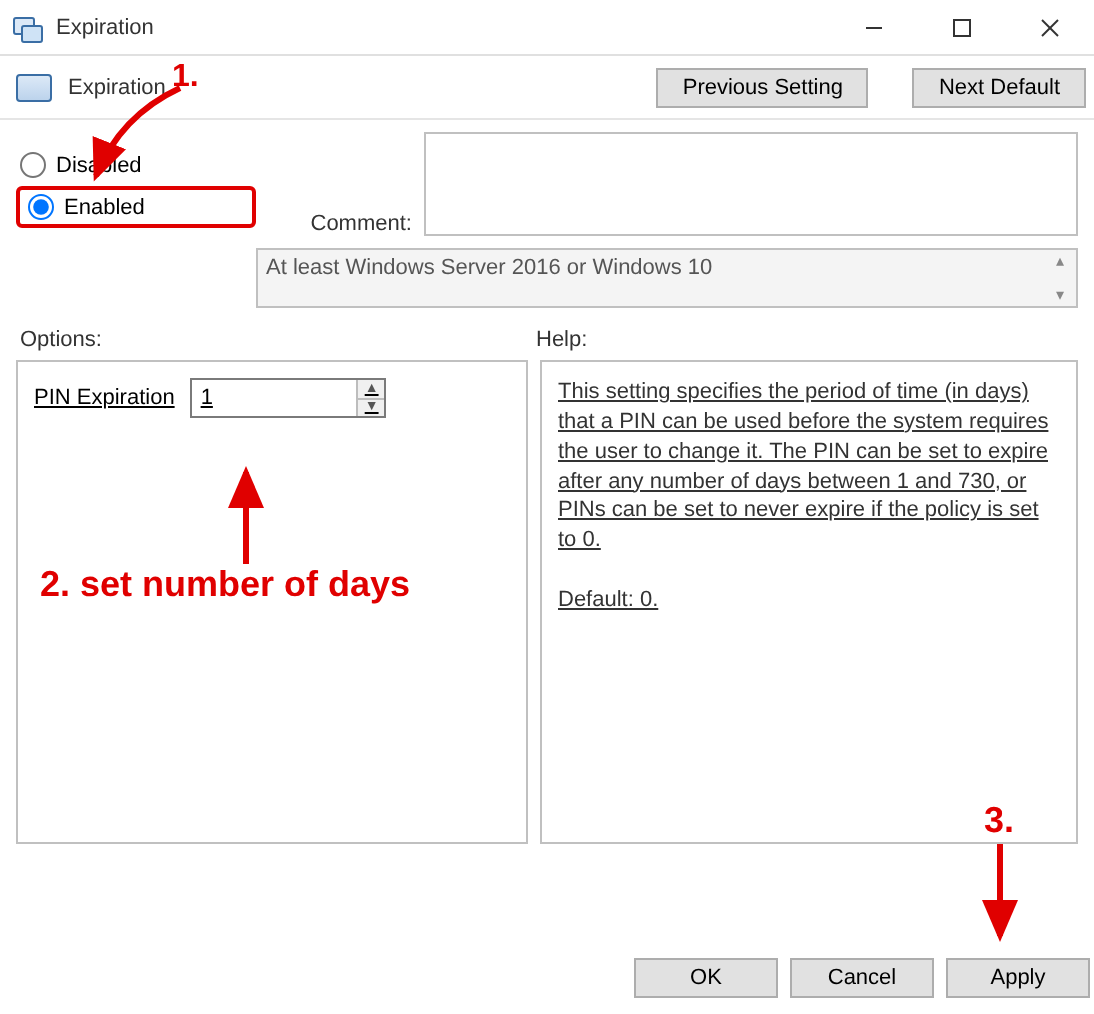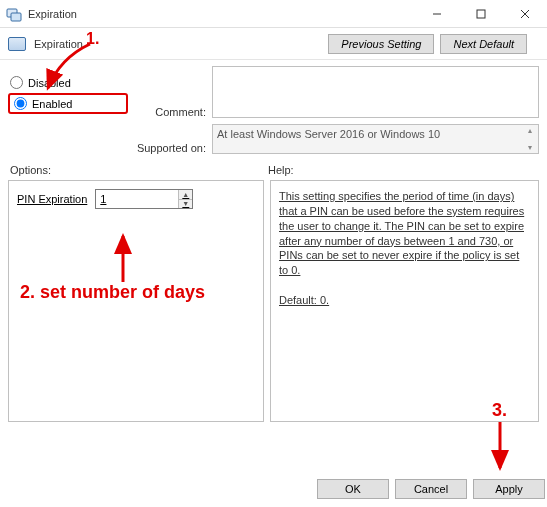--- a/index.html
+++ b/index.html
@@ -46,24 +46,23 @@
   }
   .subheader .sh-icon {
     width: 18px; height: 14px;
     border: 1px solid #3a6ea5;
     background: linear-gradient(#dce9f7,#bcd3ec);
     border-radius: 2px;
   }
   .subheader .sh-title { color: #333; }
   .subheader .navbtns {
     position: absolute;
-    right: 20px;
-    display: flex;
-    gap: 6px;
-    font-style: italic;
+    right: 4px;
+    display: flex;
+    gap: 22px;
   }
   button.std {
     font: inherit;
     font-size: 11px;
     padding: 3px 12px;
     background: #e1e1e1;
     border: 1px solid #adadad;
     color: #000;
     min-width: 72px;
   }
@@ -272,21 +271,20 @@
       <span>Enabled</span>
     </label>
   </div>
 
   <div class="rightcol">
     <div class="labeled-row">
       <span class="lbl">Comment:</span>
       <textarea class="comment" style=""></textarea>
     </div>
     <div class="labeled-row">
-      <span class="lbl">Supported on:</span>
       <div class="supported-box">
         <span>At least Windows Server 2016 or Windows 10</span>
         <div class="scroll-arrows">
           <span>▴</span>
           <span>▾</span>
         </div>
       </div>
     </div>
   </div>
 </div>

